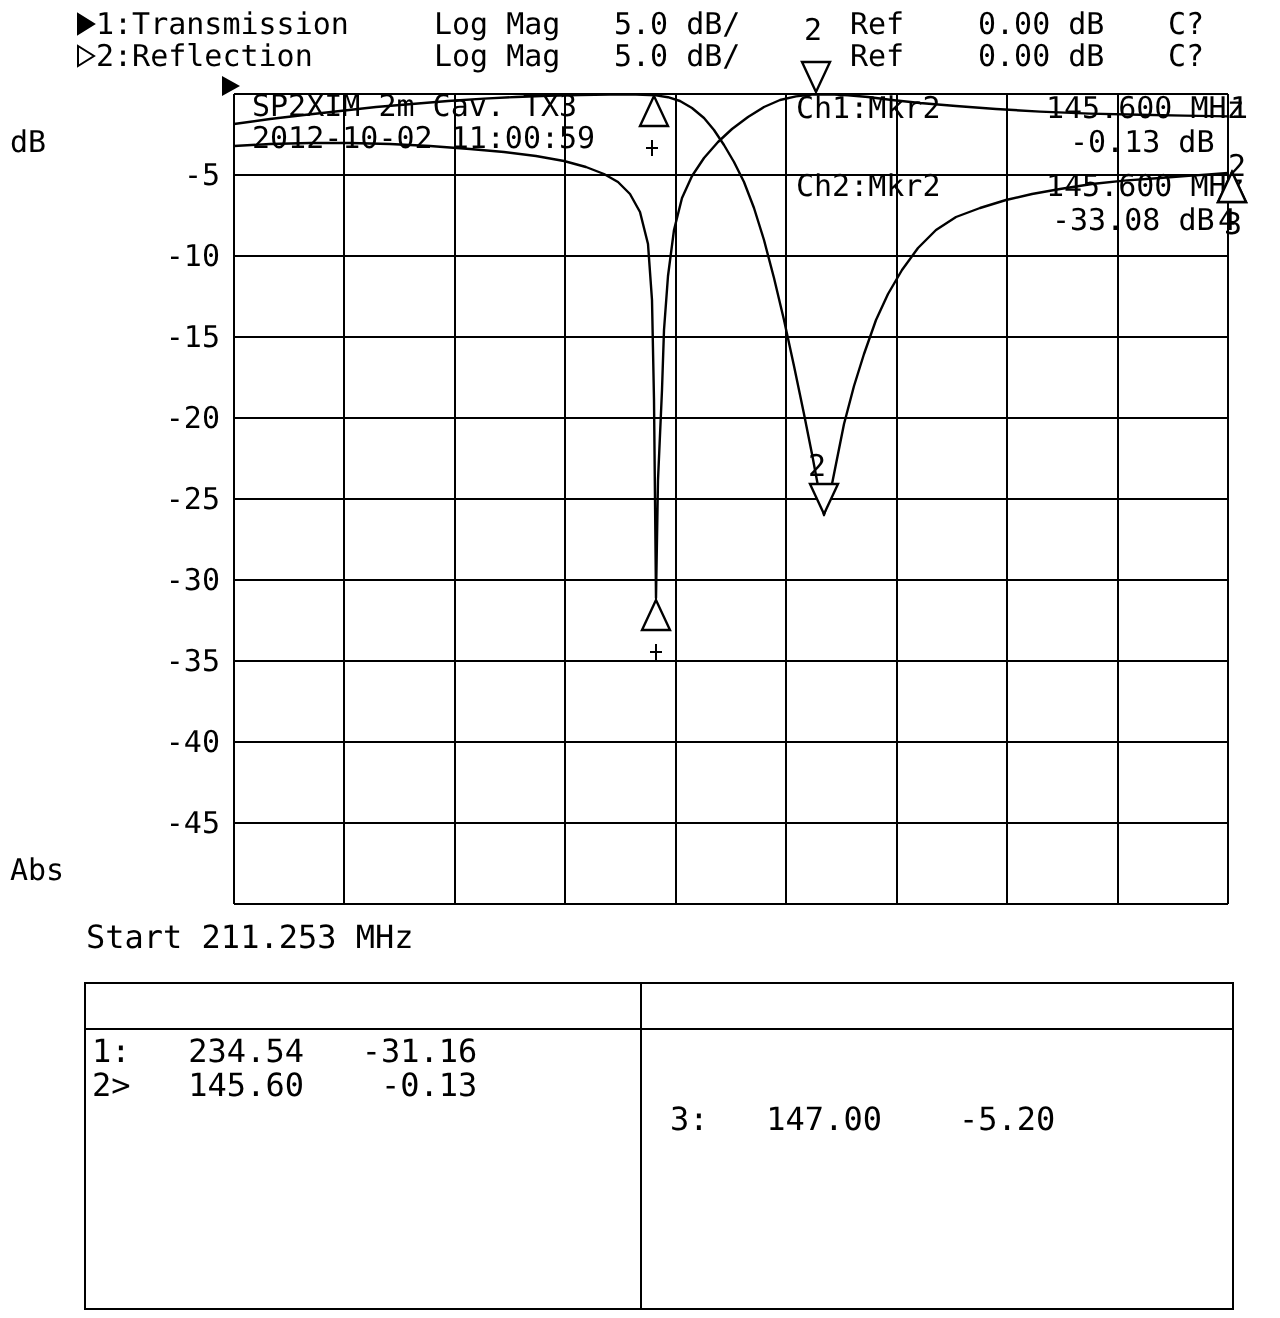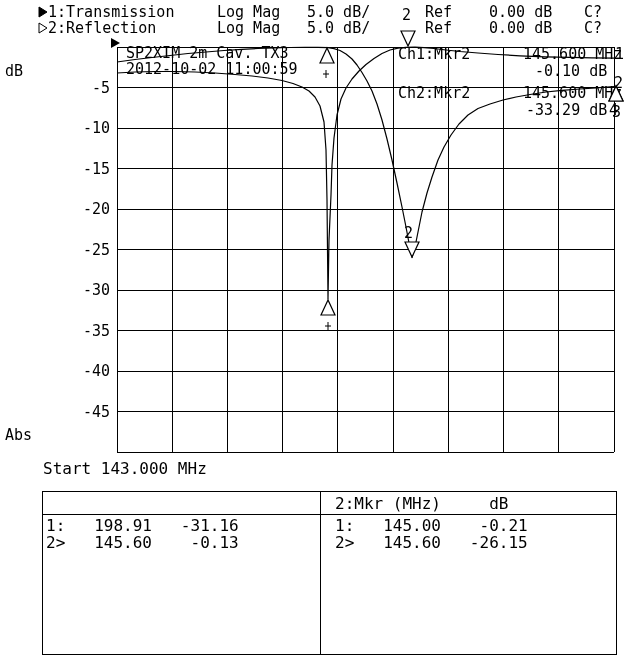--- a/index.html
+++ b/index.html
@@ -29,39 +29,37 @@
   <div class="t" style="left:307px;top:21px">5.0 dB/</div>
   <div class="t" style="left:425px;top:21px">Ref</div>
   <div class="t" style="left:489px;top:21px">0.00 dB</div>
   <div class="t" style="left:584px;top:21px">C?</div>
 
   <div class="t" style="left:126px;top:46px">SP2XIM 2m Cav. TX3</div>
   <div class="t" style="left:126px;top:62px">2012-10-02 11:00:59</div>
 
   <div class="t" style="left:398px;top:47px">Ch1:Mkr2</div>
   <div class="t" style="left:523px;top:47px">145.600 MHz</div>
-  <div class="t" style="left:535px;top:64px">-0.10 dB</div>
+  <div class="t" style="left:535px;top:64px">-0.13 dB</div>
   <div class="t" style="left:398px;top:86px">Ch2:Mkr2</div>
   <div class="t" style="left:523px;top:86px">145.600 MHz</div>
-  <div class="t" style="left:526px;top:103px">-33.29 dB</div>
+  <div class="t" style="left:526px;top:103px">-33.08 dB</div>
 
   <div class="t" style="left:5px;top:64px">dB</div>
   <div class="t" style="left:5px;top:428px">Abs</div>
-  <div class="t16" style="left:43px;top:460px">Start 143.000 MHz</div>
+  <div class="t16" style="left:43px;top:460px">Start 211.253 MHz</div>
 
   <div class="tbl-border" style="left:42px;top:491px;width:575px;height:164px"></div>
   <div class="tbl-line" style="left:320px;top:491px;width:1px;height:164px"></div>
   <div class="tbl-line" style="left:42px;top:514px;width:575px;height:1px"></div>
 
-  <div class="t16" style="left:46px;top:517px">1:   198.91   -31.16</div>
+  <div class="t16" style="left:46px;top:517px">1:   234.54   -31.16</div>
   <div class="t16" style="left:46px;top:534px">2&gt;   145.60    -0.13</div>
 
-  <div class="t16" style="left:335px;top:495px">2:Mkr (MHz)     dB</div>
-  <div class="t16" style="left:335px;top:517px">1:   145.00    -0.21</div>
-  <div class="t16" style="left:335px;top:534px">2&gt;   145.60   -26.15</div>
+  <div class="t16" style="left:335px;top:551px">3:   147.00    -5.20</div>
 </div>
 
 <svg id="plot-svg" width="640" height="659" xmlns="http://www.w3.org/2000/svg">
     <line x1="117" y1="47" x2="117" y2="452" stroke="#000" stroke-width="1" shape-rendering="crispEdges"></line>
     <line x1="172.22222222222223" y1="47" x2="172.22222222222223" y2="452" stroke="#000" stroke-width="1" shape-rendering="crispEdges"></line>
     <line x1="227.44444444444446" y1="47" x2="227.44444444444446" y2="452" stroke="#000" stroke-width="1" shape-rendering="crispEdges"></line>
     <line x1="282.66666666666663" y1="47" x2="282.66666666666663" y2="452" stroke="#000" stroke-width="1" shape-rendering="crispEdges"></line>
     <line x1="337.8888888888889" y1="47" x2="337.8888888888889" y2="452" stroke="#000" stroke-width="1" shape-rendering="crispEdges"></line>
     <line x1="393.1111111111111" y1="47" x2="393.1111111111111" y2="452" stroke="#000" stroke-width="1" shape-rendering="crispEdges"></line>
     <line x1="448.3333333333333" y1="47" x2="448.3333333333333" y2="452" stroke="#000" stroke-width="1" shape-rendering="crispEdges"></line>

